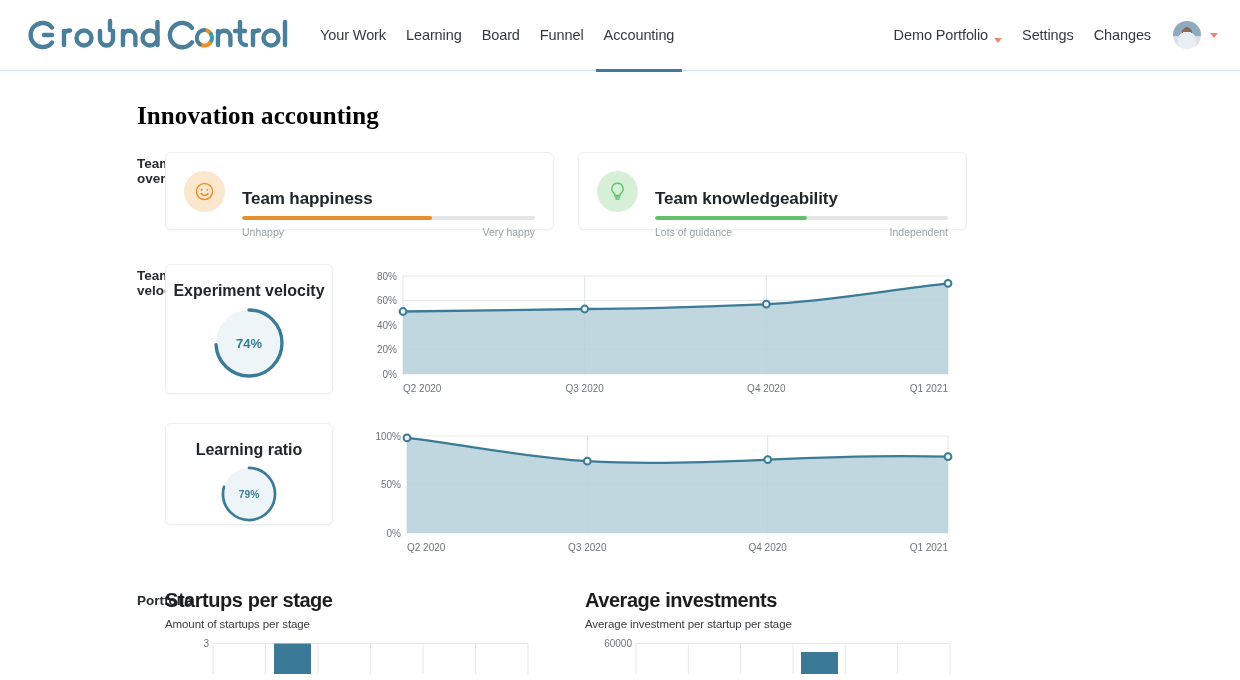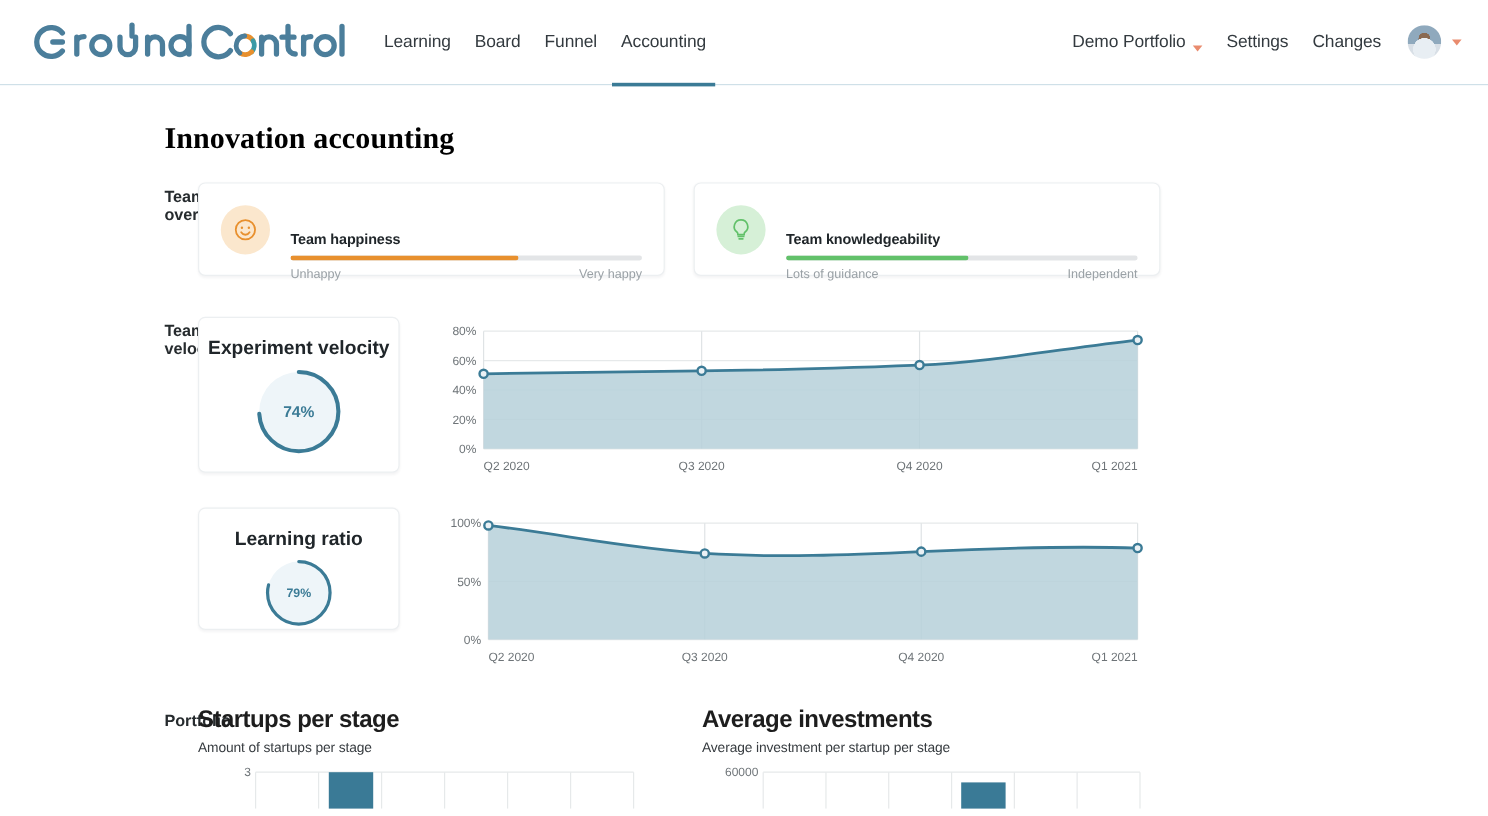--- a/index.html
+++ b/index.html
@@ -111,21 +111,21 @@
     gap: 17px;
   }
   .icon-circle {
     width: 41px; height: 41px;
     border-radius: 50%;
     display: flex; align-items: center; justify-content: center;
     flex: none;
   }
   .metric-body { flex: 1; padding-top: 1px; }
   .metric-title {
-    font-size: 12px; font-weight: bold; color: #20262a;
+    font-size: 17px; font-weight: bold; color: #20262a;
     margin-bottom: 7px; letter-spacing: -0.1px; margin-top: 44px;
   }
   .bar-track {
     height: 4px; border-radius: 2px; background: #e3e5e7;
     position: relative; overflow: hidden;
   }
   .bar-fill { position: absolute; left: 0; top: 0; bottom: 0; border-radius: 2px; }
   .bar-labels {
     display: flex; justify-content: space-between;
     font-size: 10.5px; color: #9aa1a6; margin-top: 6px;
@@ -206,20 +206,21 @@
       <g>
         <path d="M182 21 m0,-8 a8,8 0 0 1 6.9,4" fill="none" stroke="#e8902e" stroke-width="4" stroke-linecap="round"></path>
         <path d="M188.9 17 a8,8 0 0 1 -1.1,9.2" fill="none" stroke="#3b9ba6" stroke-width="4" stroke-linecap="round"></path>
         <path d="M187.8 26.2 a8,8 0 0 1 -9.9,1" fill="none" stroke="#e8902e" stroke-width="4" stroke-linecap="round"></path>
         <path d="M177.9 27.2 a8,8 0 0 1 4.1,-14.2" fill="none" stroke="#4b7e9b" stroke-width="4" stroke-linecap="round"></path>
       </g>
     </svg>
   </div>
 
   <div class="nav-left">
+    <div class="nav-item">Your Work</div>
     <div class="nav-item">Learning</div>
     <div class="nav-item">Board</div>
     <div class="nav-item">Funnel</div>
     <div class="nav-item active">Accounting</div>
   </div>
 
   <div class="nav-right">
     <div class="nav-item">
       <span>Demo Portfolio</span>
       <span class="caret"></span>

